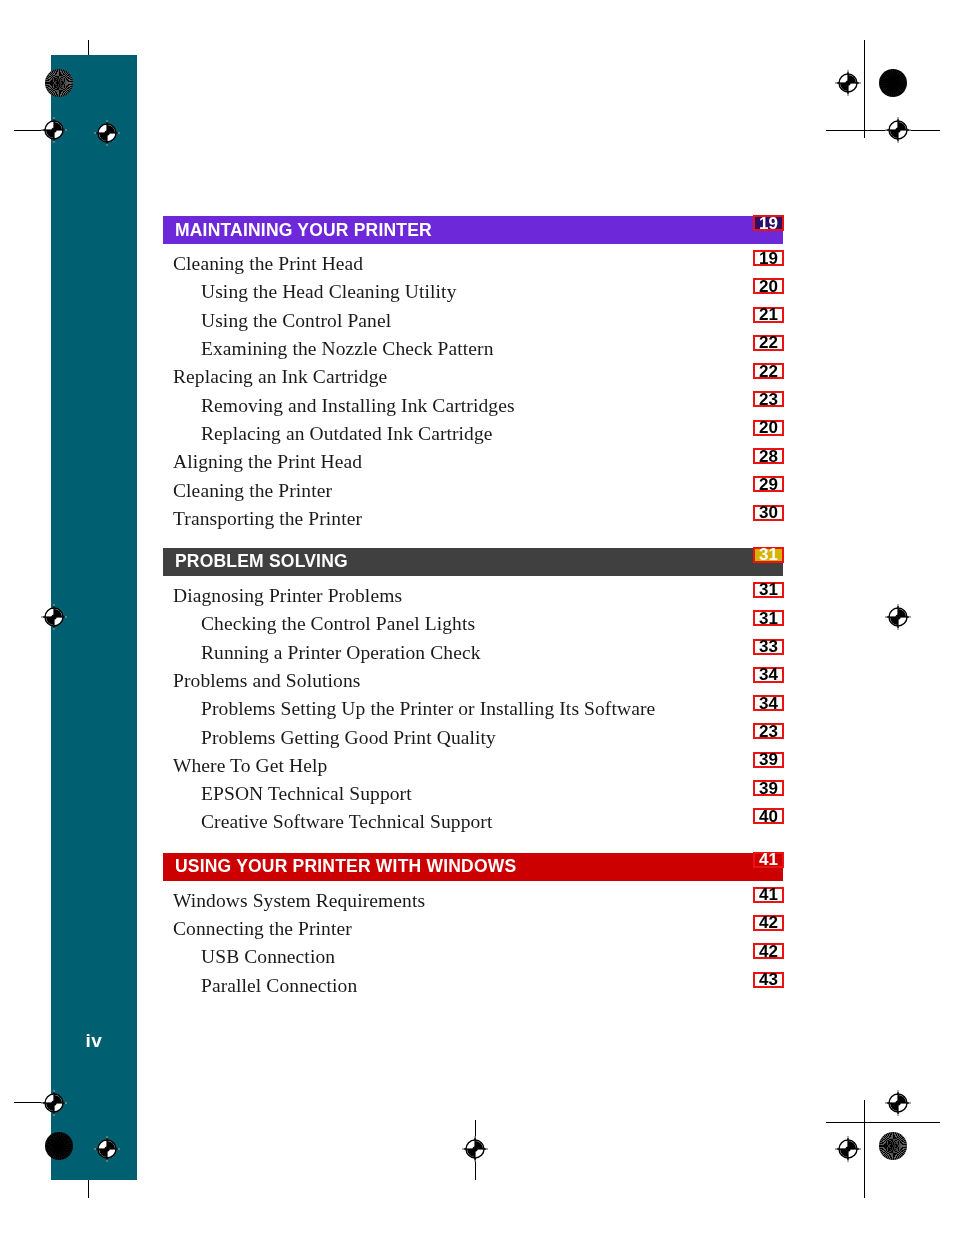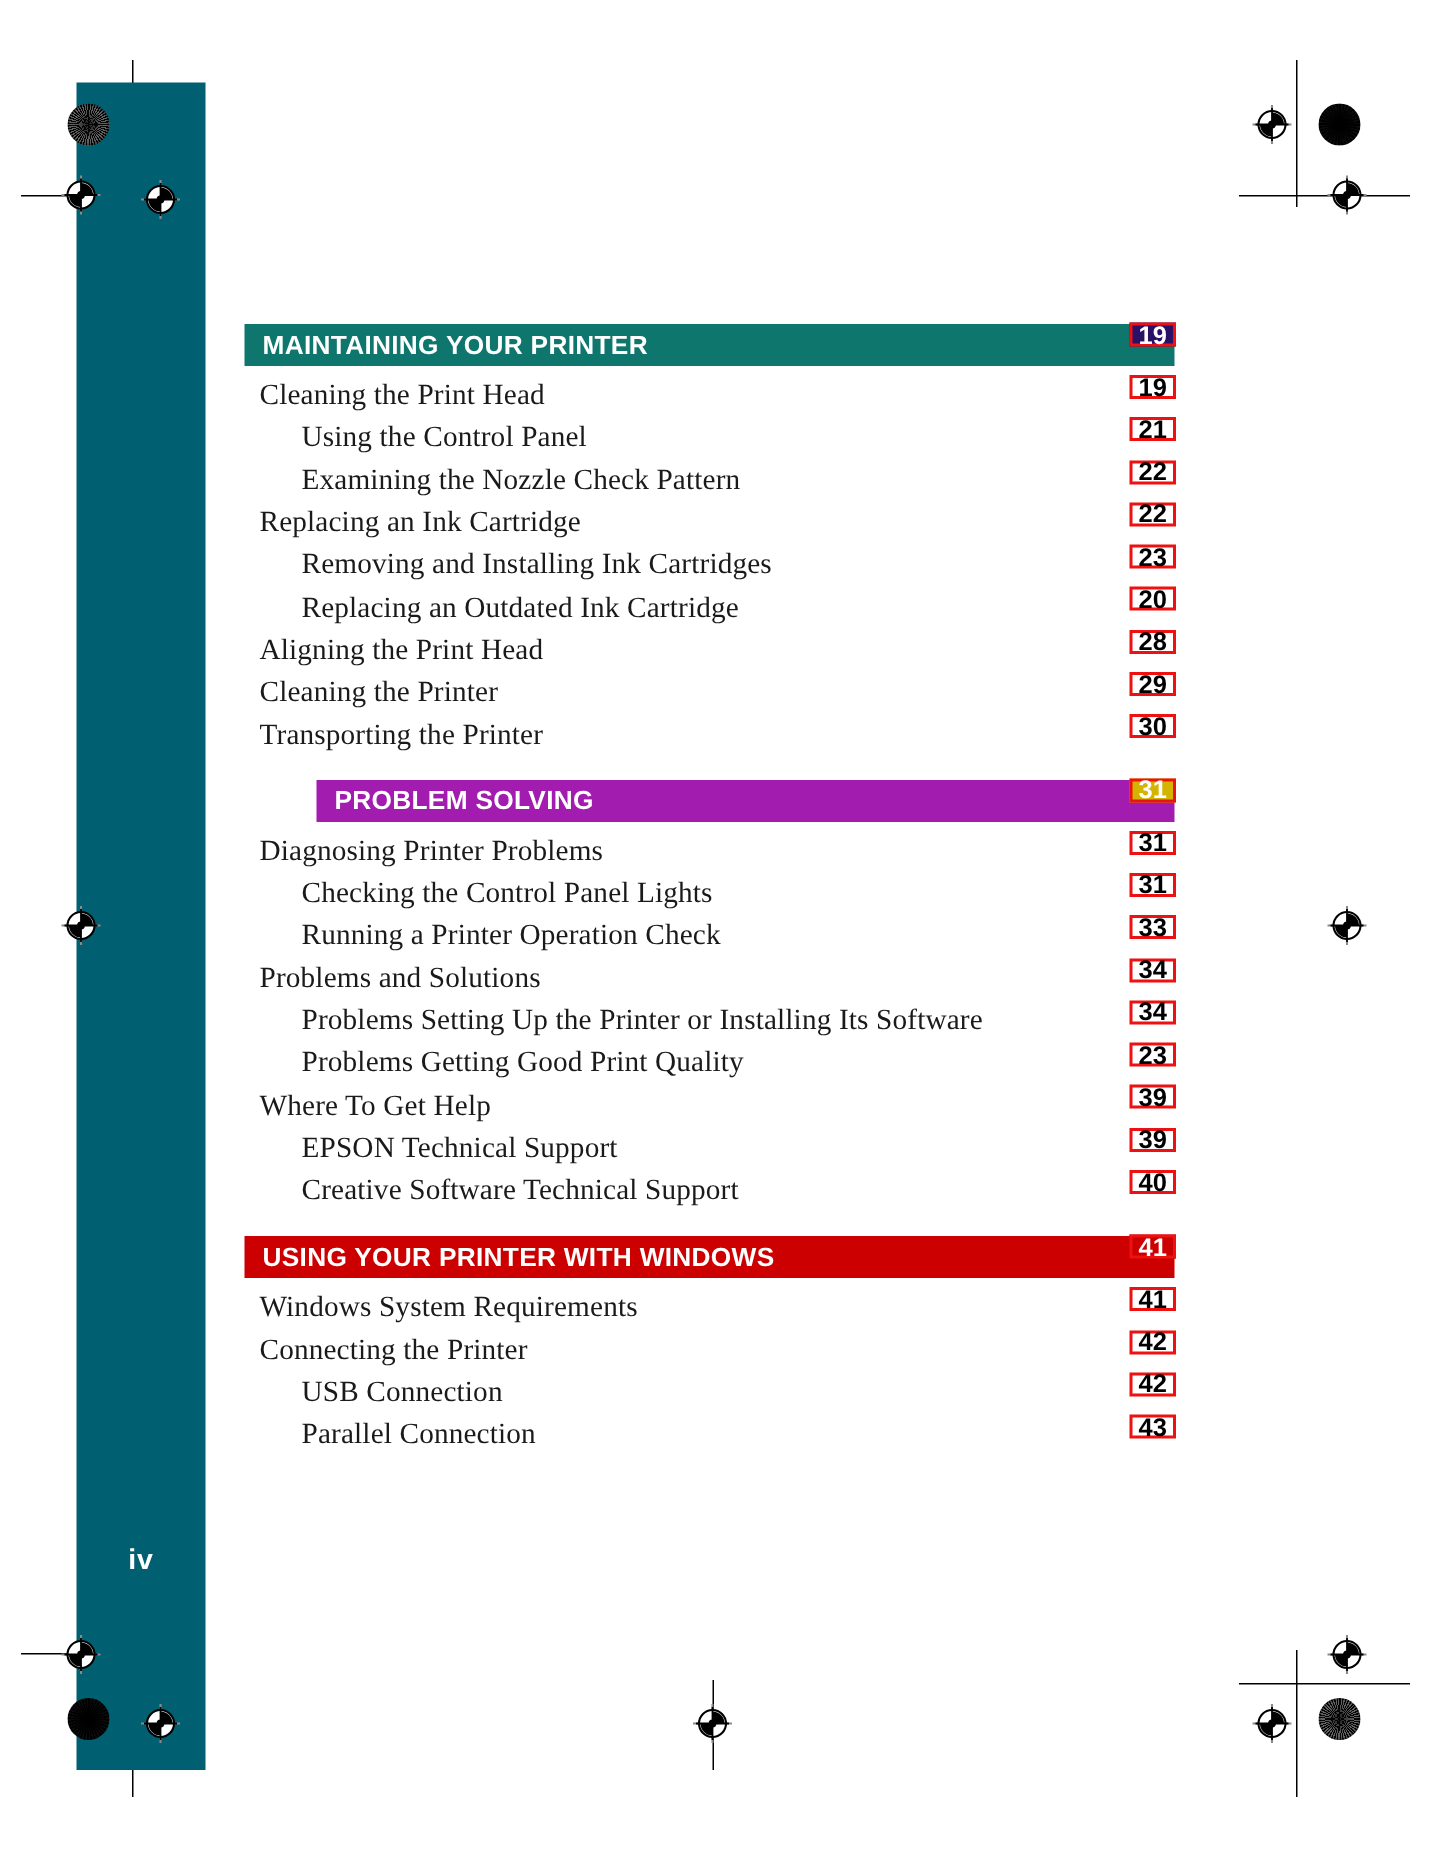--- a/index.html
+++ b/index.html
@@ -97,22 +97,22 @@
   }
   .band .band-title {
     font-family: "Liberation Sans", sans-serif;
     font-weight: bold;
     font-size: 17.5px;
     color: #ffffff;
     letter-spacing: 0.2px;
     white-space: nowrap;
   }
 
-  .band.navy  { background: #0f766e; }
-  .band.gold  { background: #a21caf; margin-left: 48px; }
+  .band.navy  { background: #6d28d9; }
+  .band.gold  { background: #404040; }
   .band.red   { background: #CC0000; }
 
   
   .pg {
     position: absolute;
     right: -1px;
     top: -1px;
     width: 31px;
     height: 16px;
     border: 2px solid #EE1111;
@@ -313,20 +313,24 @@
       <div class="section">
         <div class="band navy">
           <span class="band-title">MAINTAINING YOUR PRINTER</span>
           <span class="pg">19</span>
         </div>
         <div class="entry lvl1">
           <span class="etext">Cleaning the Print Head</span>
           <span class="pg">19</span>
         </div>
         <div class="entry lvl2">
+          <span class="etext">Using the Head Cleaning Utility</span>
+          <span class="pg">20</span>
+        </div>
+        <div class="entry lvl2">
           <span class="etext">Using the Control Panel</span>
           <span class="pg">21</span>
         </div>
         <div class="entry lvl2">
           <span class="etext">Examining the Nozzle Check Pattern</span>
           <span class="pg">22</span>
         </div>
         <div class="entry lvl1">
           <span class="etext">Replacing an Ink Cartridge</span>
           <span class="pg">22</span>

